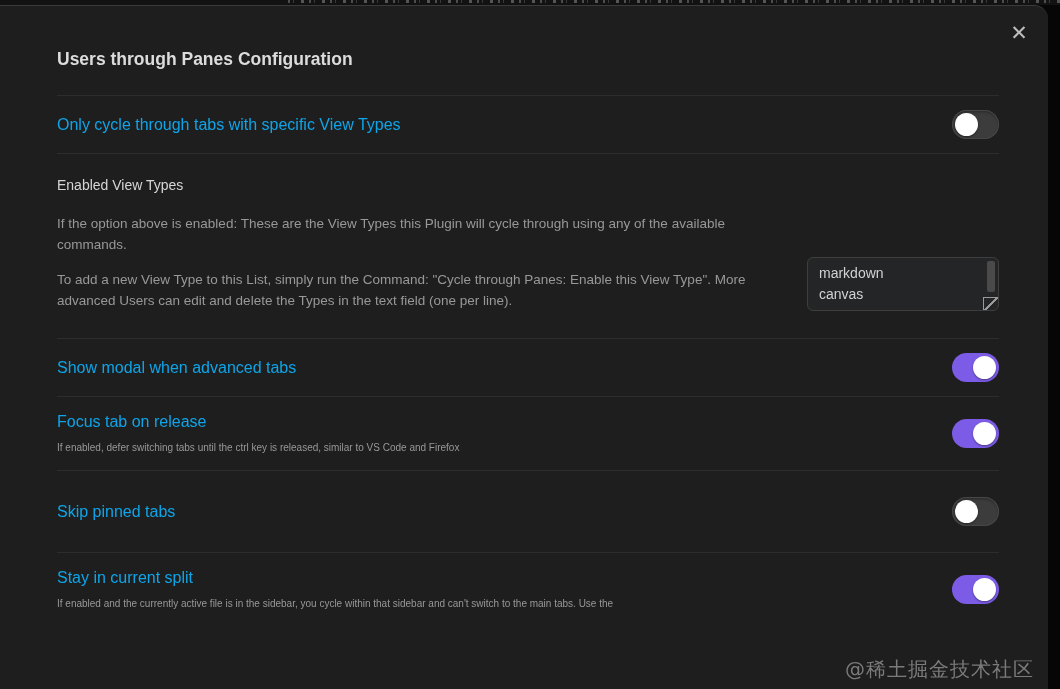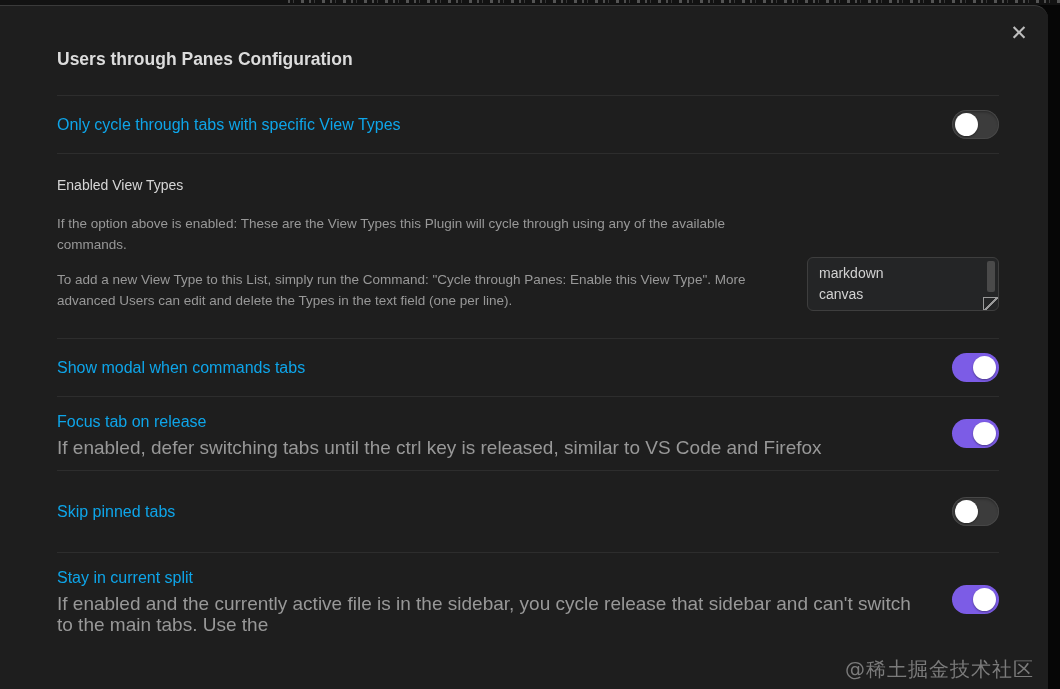--- a/index.html
+++ b/index.html
@@ -48,21 +48,21 @@
   }
 
   .divided { border-top:1px solid #2d2d2d; }
 
   .setting-item {
     display:flex; align-items:center; justify-content:space-between;
   }
   .setting-item.simple { padding:14px 0; min-height:58px; }
   .setting-info { flex:1 1 auto; padding-right:22px; }
   .s-name { font-size:16px; color:#0ea5e9; line-height:28px; }
-  .s-desc { font-size:19px; color:#989898; line-height:21px; margin-top:1px; }
+  .s-desc { font-size:10px; color:#989898; line-height:21px; margin-top:1px; }
 
   
   .toggle {
     position:relative; flex:0 0 auto;
     width:47px; height:29px; border-radius:15px;
     background:#3c3c3c;
     box-shadow:inset 0 0 0 1px #474747, inset 0 2px 3px rgba(0,0,0,.35);
     cursor:pointer;
   }
   .toggle .knob {
@@ -153,21 +153,21 @@
           <textarea spellcheck="false" style="">markdown
 canvas</textarea>
           <div class="fake-scrollbar"></div>
           <div class="resize-grip"></div>
         </div>
       </div>
     </div>
 
     <div class="setting-item simple divided">
       <div class="setting-info">
-        <div class="s-name">Show modal when commands tabs</div>
+        <div class="s-name">Show modal when advanced tabs</div>
       </div>
       <div class="toggle is-enabled">
         <div class="knob"></div>
       </div>
     </div>
 
     <div class="setting-item with-desc divided">
       <div class="setting-info">
         <div class="s-name">Focus tab on release</div>
         <div class="s-desc">If enabled, defer switching tabs until the ctrl key is released, similar to VS Code and Firefox</div>
@@ -182,21 +182,21 @@
         <div class="s-name">Skip pinned tabs</div>
       </div>
       <div class="toggle">
         <div class="knob"></div>
       </div>
     </div>
 
     <div class="setting-item row-stay divided">
       <div class="setting-info">
         <div class="s-name">Stay in current split</div>
-        <div class="s-desc">If enabled and the currently active file is in the sidebar, you cycle release that sidebar and can't switch to the main tabs. Use the</div>
+        <div class="s-desc">If enabled and the currently active file is in the sidebar, you cycle within that sidebar and can't switch to the main tabs. Use the</div>
       </div>
       <div class="toggle is-enabled">
         <div class="knob"></div>
       </div>
     </div>
 
   </div>
 
   <div class="watermark">@稀土掘金技术社区</div>
 </div>

